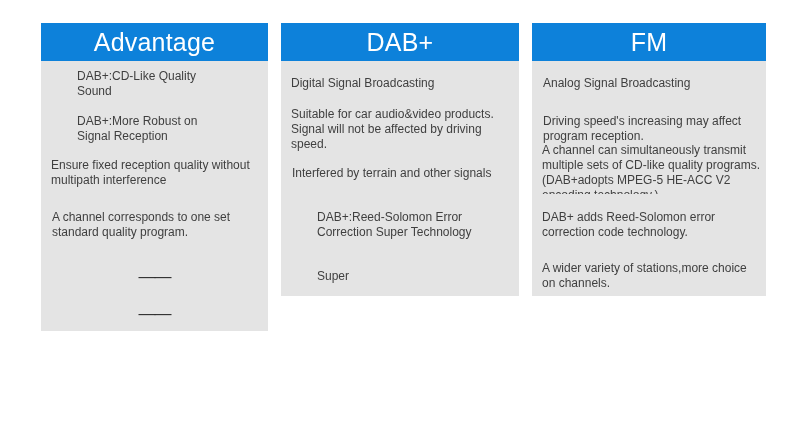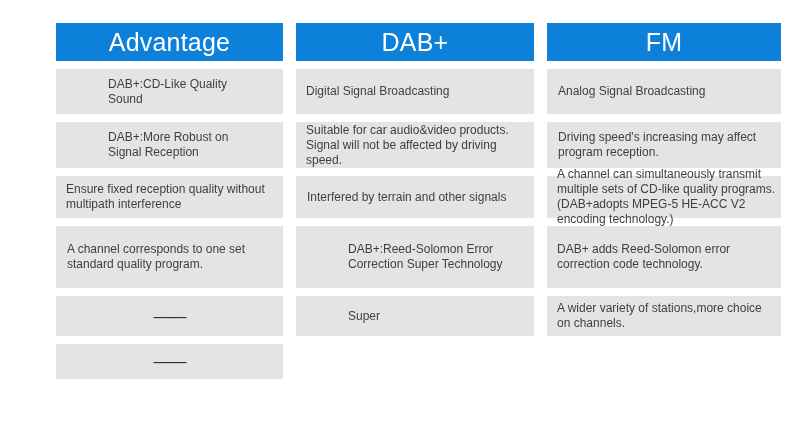--- a/index.html
+++ b/index.html
@@ -12,26 +12,26 @@
     font-family: "Liberation Sans", sans-serif;
   }
   .stage {
     position: relative;
     width: 800px;
     height: 421px;
     background: #ffffff;
   }
   .grid {
     position: absolute;
-    left: 56px;
+    left: 41px;
     top: 23px;
     display: grid;
     grid-template-columns: 227px 238px 234px;
     grid-template-rows: 38px 45px 46px 42px 62px 40px 35px;
-    gap: 8px 13px;
+    gap: 0 13px;
   }
   .hdr {
     background: #0d81da;
     color: #ffffff;
     display: flex;
     align-items: center;
     justify-content: center;
     font-size: 25px;
     font-weight: 400;
     letter-spacing: 0.2px;
@@ -39,21 +39,21 @@
   .cell {
     background: #e4e4e4;
     color: #3f3f3f;
     display: flex;
     align-items: center;
     font-size: 12px;
     line-height: 15px;
     white-space: pre-line;
     box-sizing: border-box;
   }
-  .c1 { padding-left: 52px; padding-right: 10px; }
+  .c1 { padding-left: 36px; padding-right: 10px; }
   .c2 { padding-left: 10px; padding-right: 5px; }
   .c3 { padding-left: 11px; padding-right: 5px; }
   .dash-cell {
     justify-content: center;
     padding-left: 0;
     padding-right: 0;
     font-size: 17px;
     letter-spacing: -1px;
     color: #2e2e2e;
   }

